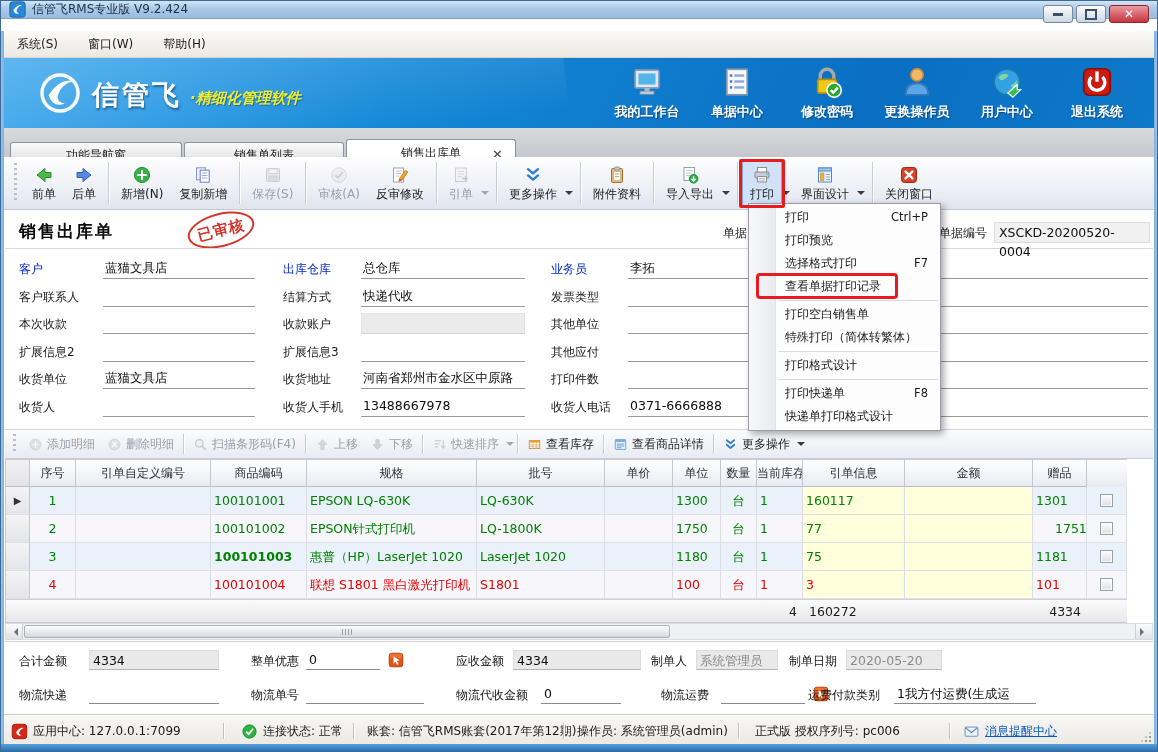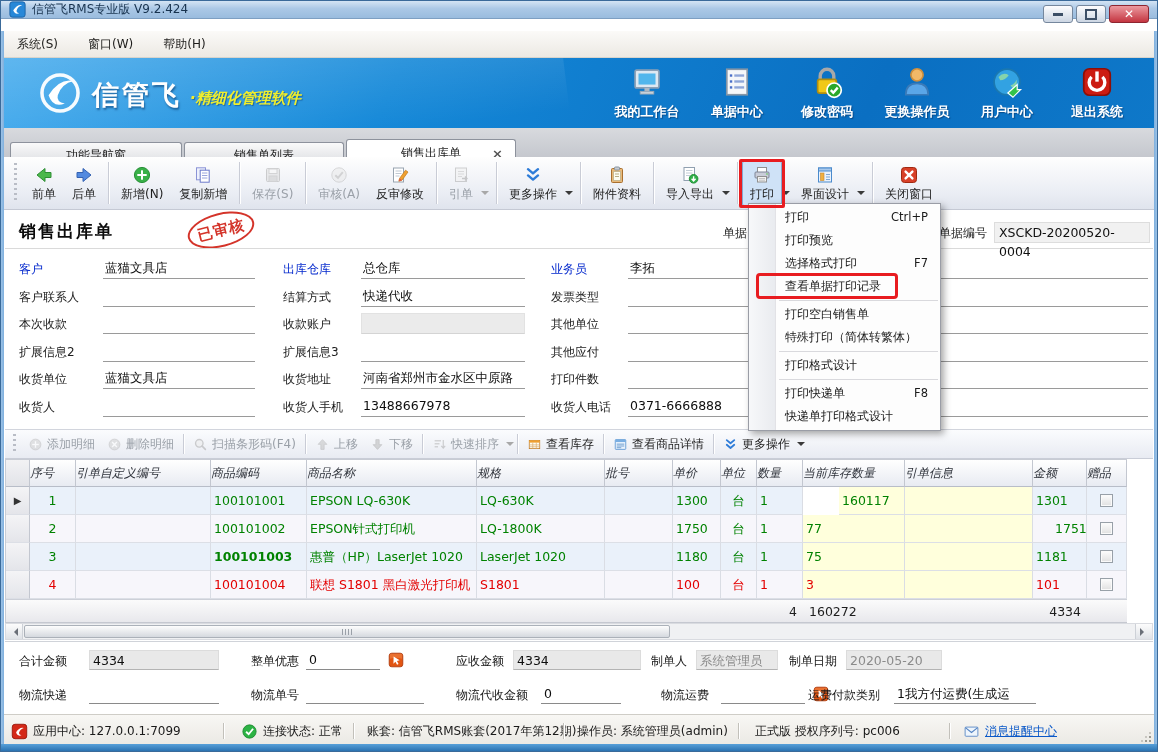--- a/index.html
+++ b/index.html
@@ -77,21 +77,21 @@
   .dbtn{display:flex;align-items:center;gap:4px;padding:2px 6px;color:#1e1e1e;white-space:nowrap;}
   .dbtn svg{width:15px;height:15px;}
   .dbtn.disabled{color:#9aa0a8;} .dbtn.disabled svg{opacity:.5;filter:grayscale(1);}
   .dsep{width:1px;height:20px;background:#c9ccd6;margin:0 3px;box-shadow:1px 0 0 #fff;}
   .ddh{width:0;height:0;border:4px solid transparent;border-top-color:#3a3a3a;margin:4px 0 0 1px;}
   .ddh.disabled{border-top-color:#a8a8a8;}
 
   
   .ghead,.grow,.gtotals{position:absolute;left:4px;display:grid;box-sizing:border-box;border-left:1px solid #c8ccd4;}
   .ghead{top:458px;height:28px;background:linear-gradient(#ffffff,#e7eaf1);border-top:1px solid #c8ccd4;}
-  .ghc{border-right:1px solid #c3c7d0;border-bottom:1px solid #b8bdc8;line-height:27px;text-align:left;color:#2e323a;overflow:hidden;white-space:nowrap;font-style:italic;}
+  .ghc{border-right:1px solid #c3c7d0;border-bottom:1px solid #b8bdc8;line-height:27px;text-align:center;color:#2e323a;overflow:hidden;white-space:nowrap;}
   .ghc.selcol{background:linear-gradient(#f2f2f4,#e2e3e8);}
   .grow{height:28px;}
   .gc{border-right:1px solid #dadde4;border-bottom:1px solid #dcdfe6;line-height:27px;padding:0 3px;overflow:hidden;white-space:nowrap;font-size:12.5px;box-sizing:border-box;}
   .gc.selcell{background:linear-gradient(#f4f4f6,#e4e5ea);border-right:1px solid #c3c7d0;text-align:center;padding:0;color:#333;font-size:10px;}
   .gc.center{text-align:center;}
   .gc.yellow{background:#ffffdc !important;}
   .gc.green{color:#008200;} .gc.red{color:#e30000;}
   .cb{width:13px;height:13px;margin:7px auto 0;background:linear-gradient(#fdfdfd,#e0e0e0);border:1px solid #98a0a8;box-shadow:inset 0 0 0 1px #fafafa;box-sizing:border-box;}
   .gtotals{top:598px;height:24px;background:linear-gradient(#fbfbfb,#e8e8ec);border-top:1px solid #cdd0d8;border-bottom:1px solid #c5c8d0;color:#1d1d1d;font-size:12.5px;}
   .gtc{line-height:23px;overflow:hidden;white-space:nowrap;padding:0 6px;}
@@ -555,21 +555,20 @@
         </div>
         <span class="ddh"></span>
       </div>
     </div>
 
   <div class="ghead" id="grid-header" style="grid-template-columns: 24px 46px 135px 96px 170px 128px 68px 48px 36px 46px 102px 128px 54px 40px;">
       <div class="ghc selcol"></div>
       <div class="ghc">序号</div>
       <div class="ghc">引单自定义编号</div>
       <div class="ghc">商品编码</div>
-      <div class="ghc">商品名称</div>
       <div class="ghc">规格</div>
       <div class="ghc">批号</div>
       <div class="ghc">单价</div>
       <div class="ghc">单位</div>
       <div class="ghc">数量</div>
       <div class="ghc">当前库存数量</div>
       <div class="ghc">引单信息</div>
       <div class="ghc">金额</div>
       <div class="ghc">赠品</div>
     </div>
@@ -578,21 +577,21 @@
         <div class="gc selcell">▶</div>
         <div class="gc green center" style="background: rgb(234, 241, 250);">1</div>
         <div class="gc green" style="background: rgb(234, 241, 250);"></div>
         <div class="gc green" style="background: rgb(234, 241, 250);">100101001</div>
         <div class="gc green" style="background: rgb(234, 241, 250);">EPSON LQ-630K</div>
         <div class="gc green" style="background: rgb(234, 241, 250);">LQ-630K</div>
         <div class="gc green" style="background: rgb(234, 241, 250);"></div>
         <div class="gc green" style="background: rgb(234, 241, 250);">1300</div>
         <div class="gc green center" style="background: rgb(234, 241, 250);">台</div>
         <div class="gc green" style="background: rgb(234, 241, 250);">1</div>
-        <div class="gc green yellow" style="background: rgb(234, 241, 250); margin-left: 36px;">160117</div>
+        <div class="gc green yellow" style="background: rgb(234, 241, 250);">160117</div>
         <div class="gc green yellow" style="background: rgb(234, 241, 250);"></div>
         <div class="gc green" style="background: rgb(234, 241, 250);">1301</div>
         <div class="gc green" style="background: rgb(234, 241, 250);">
           <div class="cb"></div>
         </div>
       </div>
       <div class="grow" style="grid-template-columns: 24px 46px 135px 96px 170px 128px 68px 48px 36px 46px 102px 128px 54px 40px; top: 514px;">
         <div class="gc selcell"></div>
         <div class="gc green center" style="background: rgb(247, 246, 251);">2</div>
         <div class="gc green" style="background: rgb(247, 246, 251);"></div>

